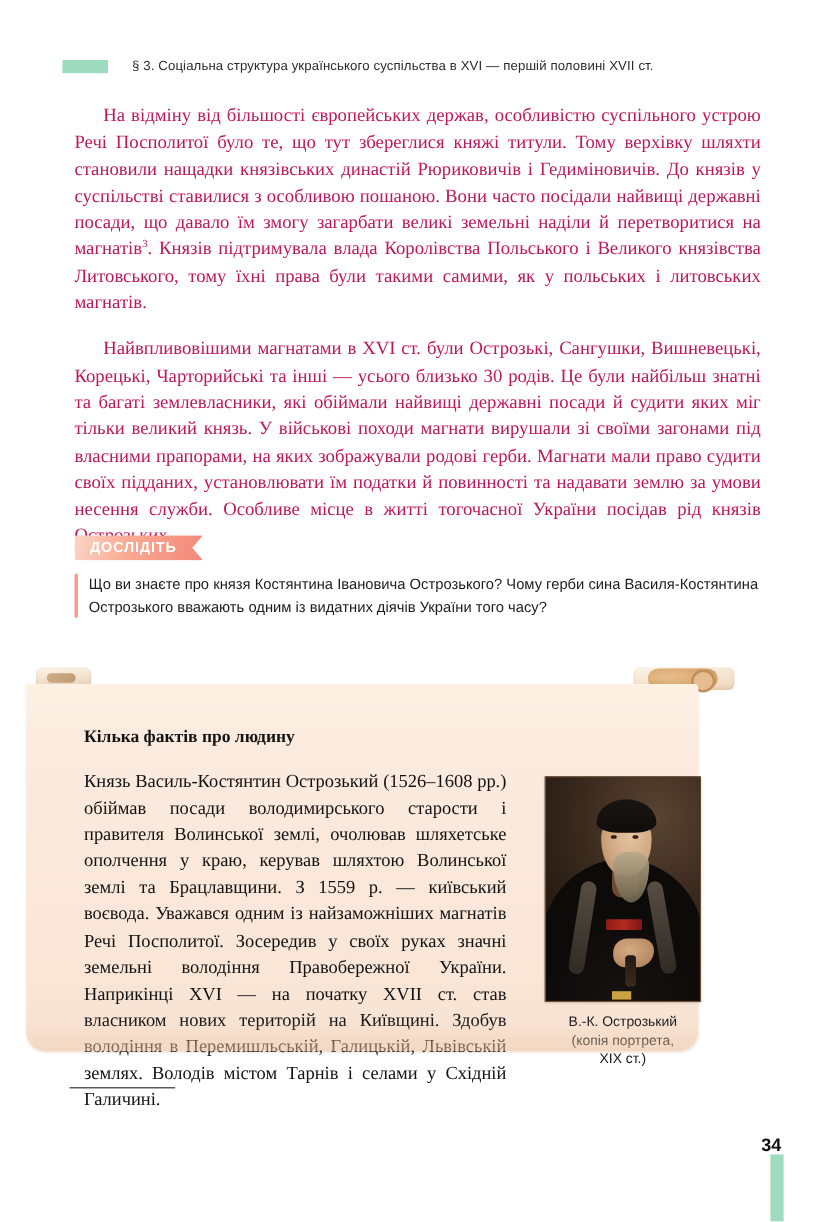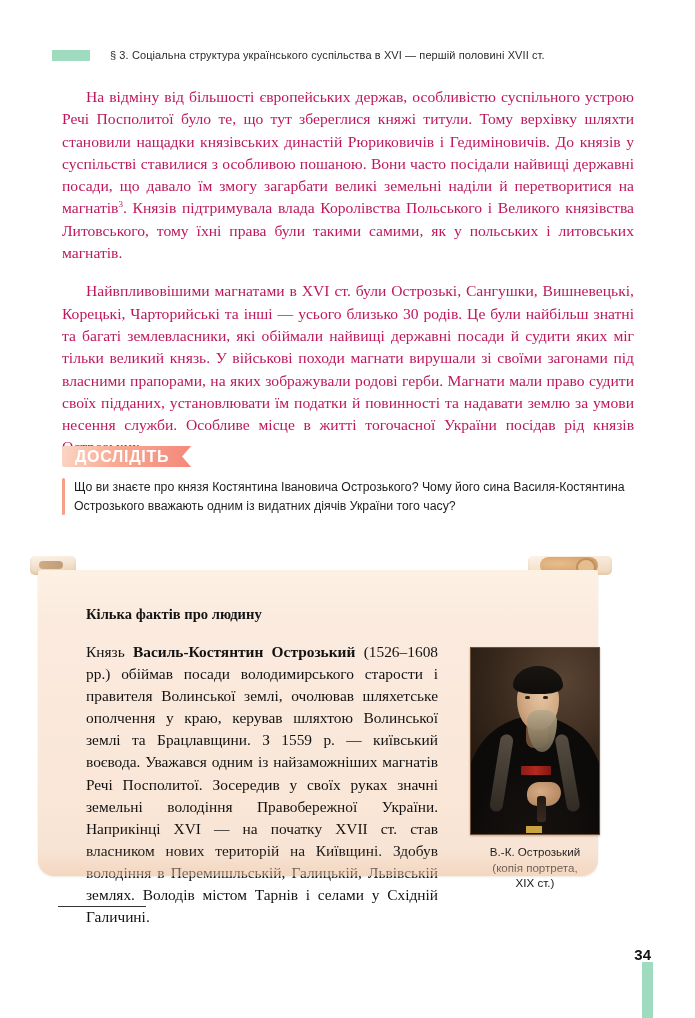--- a/index.html
+++ b/index.html
@@ -80,21 +80,21 @@
     height: 21px;
     padding: 0 22px 0 13px;
     background: linear-gradient(100deg, #fbd5c4 0%, #f9a992 42%, #f4887a 100%);
     border-radius: 2px 0 0 2px;
     box-sizing: border-box;
     clip-path: polygon(0 0, 100% 0, calc(100% - 9px) 50%, 100% 100%, 0 100%);
   }
   .research-tab-label {
     font-family: "Liberation Sans", sans-serif;
     font-weight: bold;
-    font-size: 16px;
+    font-size: 12px;
     letter-spacing: 0.7px;
     color: #ffffff;
     line-height: 21px;
     display: block;
   }
   .research-body {
     display: flex;
     margin-top: 11px;
   }
   .research-bar {
@@ -115,21 +115,21 @@
   
   .scroll-wrap {
     position: absolute;
     left: 22px;
     top: 554px;
     width: 630px;
     height: 330px;
   }
   .scroll-sheet {
     position: absolute;
-    left: 16px;
+    left: 0;
     top: 16px;
     width: 560px;
     height: 306px;
     background: linear-gradient(180deg, #fdf1e4 0%, #fbeade 18%, #f9e6d7 78%, #f7e2d2 100%);
     border-radius: 3px 3px 16px 16px;
     box-shadow: 0 1px 2px rgba(160,120,90,0.18);
   }
   .scroll-sheet::after {
     content: "";
     position: absolute;
@@ -203,21 +203,21 @@
   }
   .scroll-text {
     width: 352px;
     font-family: "Liberation Serif", serif;
     font-size: 15.4px;
     line-height: 22.1px;
     text-align: justify;
     color: #121212;
   }
   .scroll-text b {
-    font-weight: bold;
+    font-weight: normal;
   }
 
   .portrait-col {
     margin-left: 22px;
     width: 150px;
     text-align: center;
   }
   .portrait-frame {
     width: 128px;
     height: 186px;
@@ -381,21 +381,21 @@
   <p><span>На відміну від більшості європейських держав, особливістю суспільного устрою Речі Посполитої було те, що тут збереглися княжі титули. Тому верхівку шляхти становили нащадки князівських династій Рюриковичів і Гедиміновичів. До князів у суспільстві ставилися з особливою пошаною. Вони часто посідали найвищі державні посади, що давало їм змогу загарбати великі земельні наділи й перетворитися на магнатів</span><sup class="fn">3</sup><span>. Князів підтримувала влада Королівства Польського і Великого князівства Литовського, тому їхні права були такими самими, як у польських і литовських магнатів.</span></p>
   <p>Найвпливовішими магнатами в XVI ст. були Острозькі, Сангушки, Вишневецькі, Корецькі, Чарторийські та інші — усього близько 30 родів. Це були найбільш знатні та багаті землевласники, які обіймали найвищі державні посади й судити яких міг тільки великий князь. У військові походи магнати вирушали зі своїми загонами під власними прапорами, на яких зображували родові герби. Магнати мали право судити своїх підданих, установлювати їм податки й повинності та надавати землю за умови несення служби. Особливе місце в житті тогочасної України посідав рід князів Острозьких.</p>
 </div>
 
 <div class="research-block">
   <div class="research-tab">
     <span class="research-tab-label">ДОСЛІДІТЬ</span>
   </div>
   <div class="research-body">
     <div class="research-bar"></div>
-    <div class="research-question">Що ви знаєте про князя Костянтина Івановича Острозького? Чому його сина Василя-Костянтина Острозького вважають одним із видатних діячів України того часу?</div>
+    <div class="research-question">Що ви знаєте про князя Костянтина Івановича Острозького? Чому герби сина Василя-Костянтина Острозького вважають одним із видатних діячів України того часу?</div>
   </div>
 </div>
 
 <div class="scroll-wrap">
   <div class="roll roll-left"></div>
   <div class="roll roll-right"></div>
   <div class="scroll-sheet">
     <div class="scroll-inner">
       <div class="scroll-heading">Кілька фактів про людину</div>
       <div class="scroll-columns">

